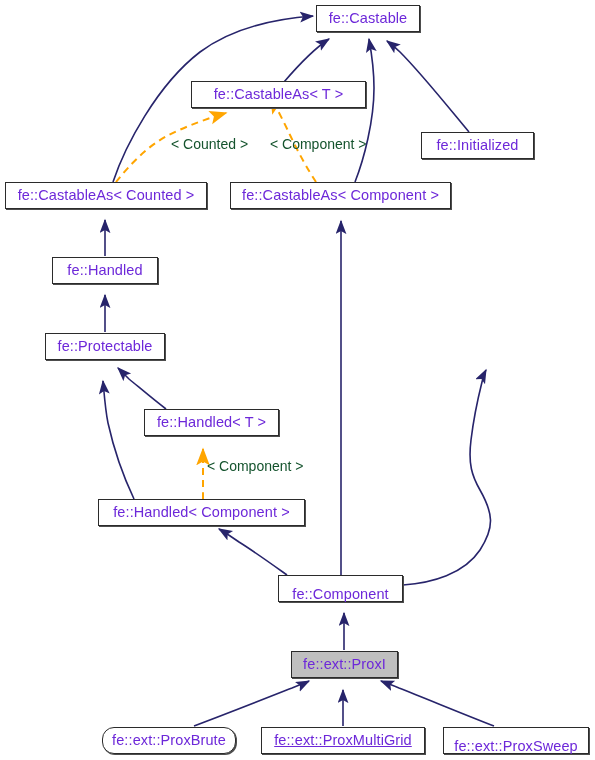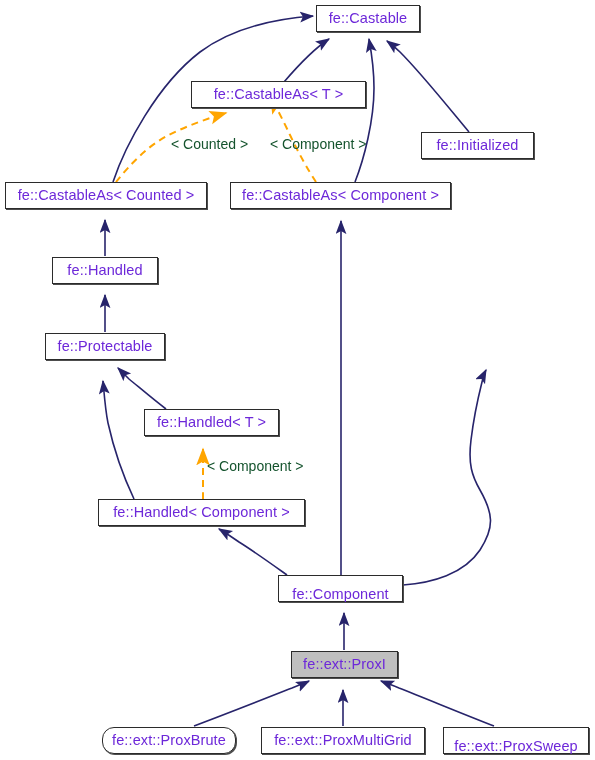--- a/index.html
+++ b/index.html
@@ -117,21 +117,21 @@
       </div>
       <div class="node" style="left: 278px; top: 575px; width: 125px; height: 27px; align-items: flex-end;">
         <span>fe::Component</span>
       </div>
       <div class="node highlight" style="left: 291px; top: 651px; width: 107px; height: 27px;">
         <span>fe::ext::ProxI</span>
       </div>
       <div class="node" style="left: 102px; top: 727px; width: 134px; height: 27px; border-radius: 12px;">
         <span>fe::ext::ProxBrute</span>
       </div>
-      <div class="node" style="left: 261px; top: 727px; width: 164px; height: 27px;">
+      <div class="node" style="left: 261px; top: 727px; width: 164px; height: 27px; text-decoration: underline;">
         <span>fe::ext::ProxMultiGrid</span>
       </div>
       <div class="node" style="left: 443px; top: 727px; width: 146px; height: 27px; align-items: flex-end;">
         <span>fe::ext::ProxSweep</span>
       </div>
     </div>
   <div id="labels-layer">
       <div class="edge-label" style="left: 171px; top: 137px;">&lt; Counted &gt;</div>
       <div class="edge-label" style="left: 270px; top: 137px;">&lt; Component &gt;</div>
       <div class="edge-label" style="left: 207px; top: 459px;">&lt; Component &gt;</div>

